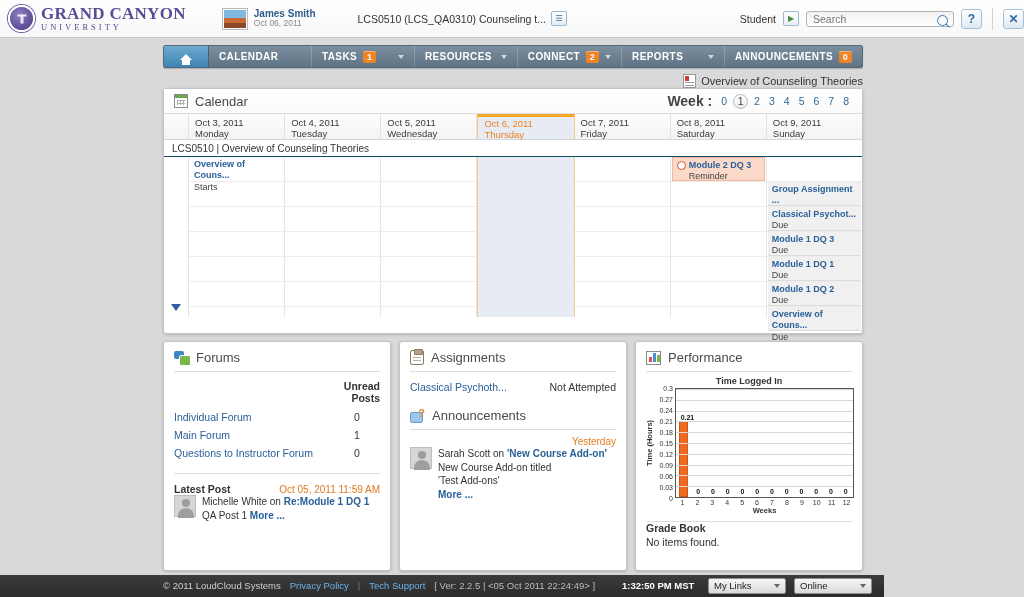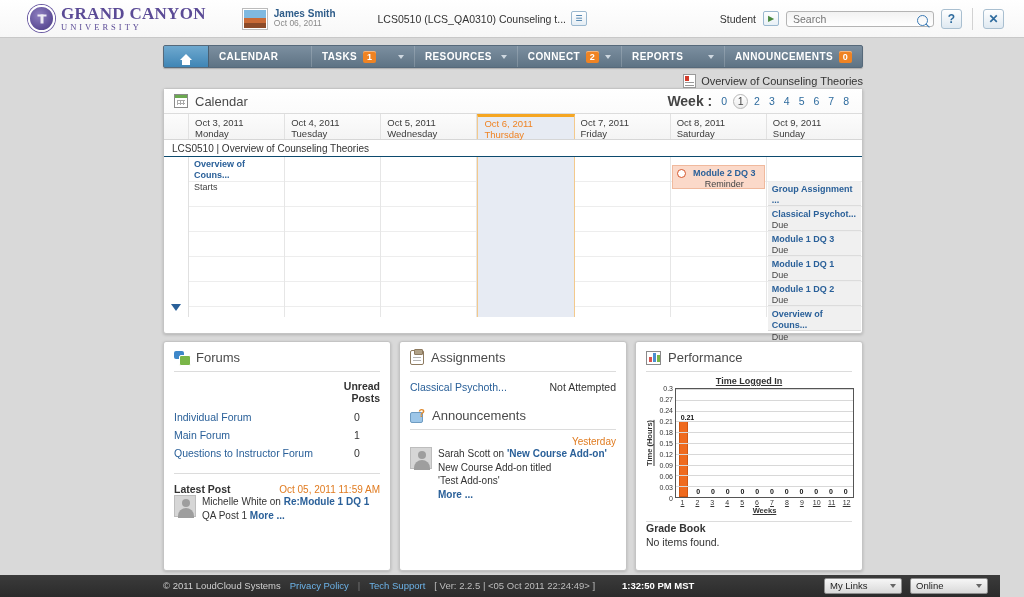--- a/index.html
+++ b/index.html
@@ -8,21 +8,21 @@
     font-family: "Liberation Sans", sans-serif;
     font-size: 11px;
     background: #dcdcdc;
     color: #333;
   }
   .page { position:relative; width:1024px; height:597px; background:#d9d9d9; }
 
   
   .header {
     height:38px; background:#ffffff; border-bottom:1px solid #c8c8c8;
-    display:flex; align-items:center; padding:0 20px;
+    display:flex; align-items:center; padding:0 0;
     background:linear-gradient(#ffffff,#f7f7f7);
   }
   .logo-wrap { display:flex; align-items:center; gap:6px; margin-left:8px;}
   .seal {
     width:27px;height:27px;border-radius:50%;
     background:radial-gradient(circle at 40% 35%, #8e7fc0, #5f4f98 65%, #4b3d7d);
     border:2px solid #ffffff; box-shadow:0 0 0 1px #6b5ba3;
     position:relative; flex:none;
   }
   .seal::after{
@@ -262,21 +262,21 @@
   .avatar::after{content:"";position:absolute;left:3px;top:12px;width:16px;height:10px;border-radius:8px 8px 0 0;background:#9e9e9e;}
   .ptxt{ font-size:10px; line-height:1.35; color:#333;}
   .ptxt a{ color:#2a6099; text-decoration:none; font-weight:bold;}
 
   .arow{ display:flex; justify-content:space-between; font-size:10.5px; padding:2px 0;}
   .arow a{ color:#2a6099; text-decoration:none;}
   .arow span{ color:#333; }
   .yest{ text-align:right; font-size:10px; color:#e07b20; }
 
   
-  .chart-wrap{ padding:4px 8px 0 8px;text-decoration:underline; }
+  .chart-wrap{ padding:4px 8px 0 8px; }
   .chart-title{ text-align:center; font-size:9px; font-weight:bold; color:#333; margin-bottom:2px;}
   .chart{ display:flex; height:110px; }
   .ylab{
     writing-mode:vertical-rl; transform:rotate(180deg);
     font-size:7.5px;font-weight:bold;color:#333;
     display:flex;align-items:center;justify-content:center;width:10px;
   }
   .yticks{ width:21px; position:relative; }
   .yticks div{ position:absolute; right:2px; font-size:7px; color:#333; transform:translateY(-50%); }
   .plot{
@@ -290,21 +290,21 @@
   .bzero{ position:absolute;bottom:2px;left:0;right:0;text-align:center;font-size:7px;color:#111;font-weight:bold;}
   .xticks{ display:flex; margin-left:31px; }
   .xticks div{ flex:1; text-align:center; font-size:7px; color:#333; padding-top:1px;}
   .xlab{ text-align:center; font-size:7.5px; font-weight:bold; color:#333; margin-left:31px;}
   .gb{ position:absolute; left:10px; right:10px; bottom:22px; }
   .gb .t{ font-size:10.5px;font-weight:bold;color:#333;}
   .gb .s{ font-size:10.5px;color:#333;margin-top:2px;}
 
   
   .footer{
-    position:absolute;left:0;bottom:0;width:1000px;height:22px;
+    position:absolute;left:0;bottom:0;width:884px;height:22px;
     background:linear-gradient(#3b3b3b,#2b2b2b);
     display:flex;align-items:center;padding:0 12px 1px 163px;
     font-size:9.5px;color:#cfcfcf;gap:9px;text-align:right;
   }
   .footer a{ color:#6cb3e8; text-decoration:none; }
   .footer .sep{ color:#7a7a7a; }
   .footer .ver{ color:#bdbdbd; }
   .footer .clock{ color:#ffffff; font-weight:bold; margin-left:18px;}
   .fright{ margin-left:auto; display:flex; gap:8px; }
   .fsel{
@@ -461,21 +461,21 @@
           <a>Overview of Couns...</a>
           <span>Starts</span>
         </div>
       </div>
       <div class="day-col"></div>
       <div class="day-col"></div>
       <div class="day-col today"></div>
       <div class="day-col"></div>
 
       <div class="day-col">
-        <div class="ev reminder" style="top:8px;text-align:center;">
+        <div class="ev reminder" style="top:0;">
           <a><span class="clock-ico"></span>Module 2 DQ 3</a>
           <span style="padding-left:12px;display:block;">Reminder</span>
         </div>
       </div>
 
       <div class="day-col">
         <div class="ev" style="top:25px;">
           <a>Group Assignment ...</a>
           <span>Due</span>
         </div>

